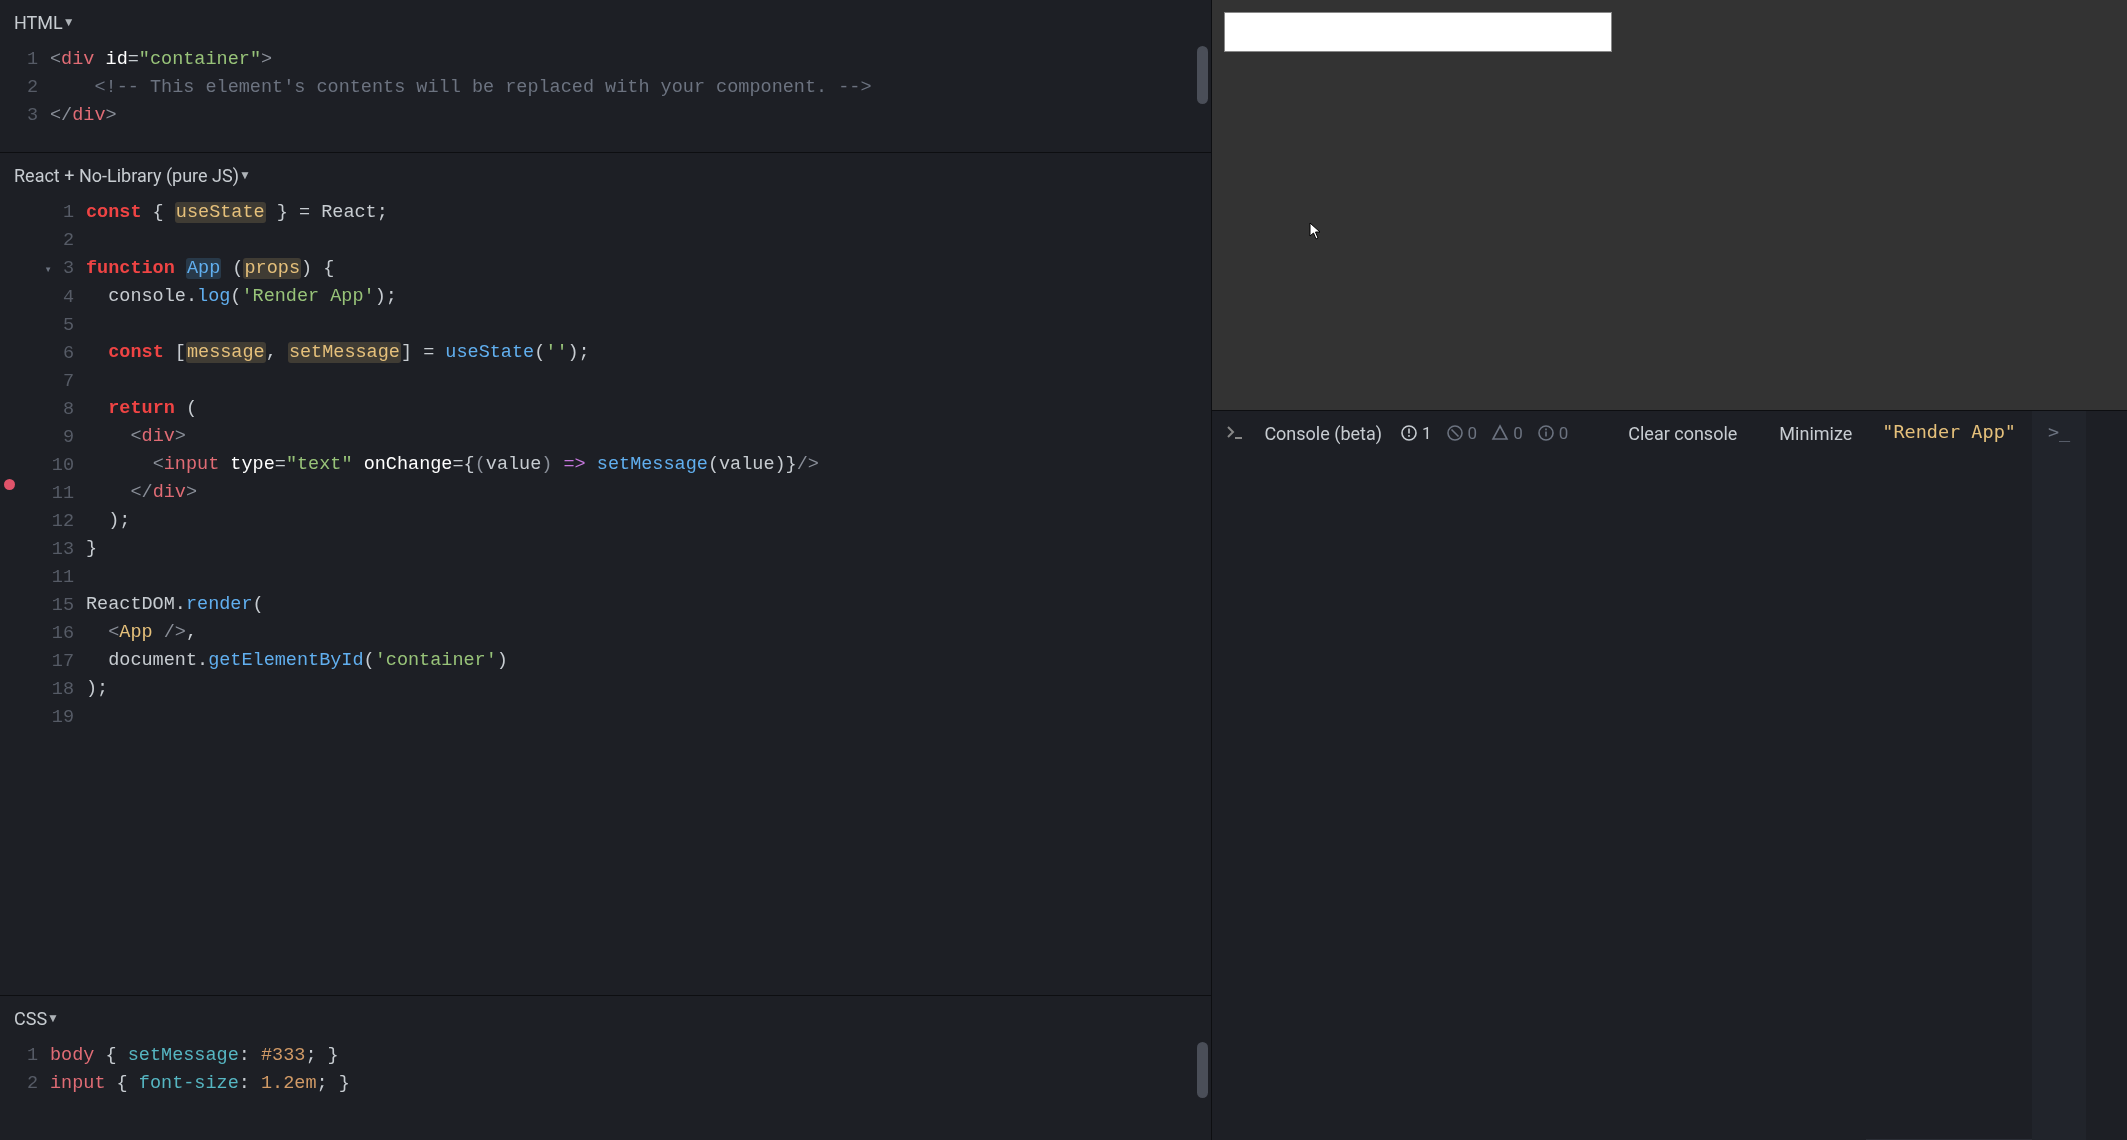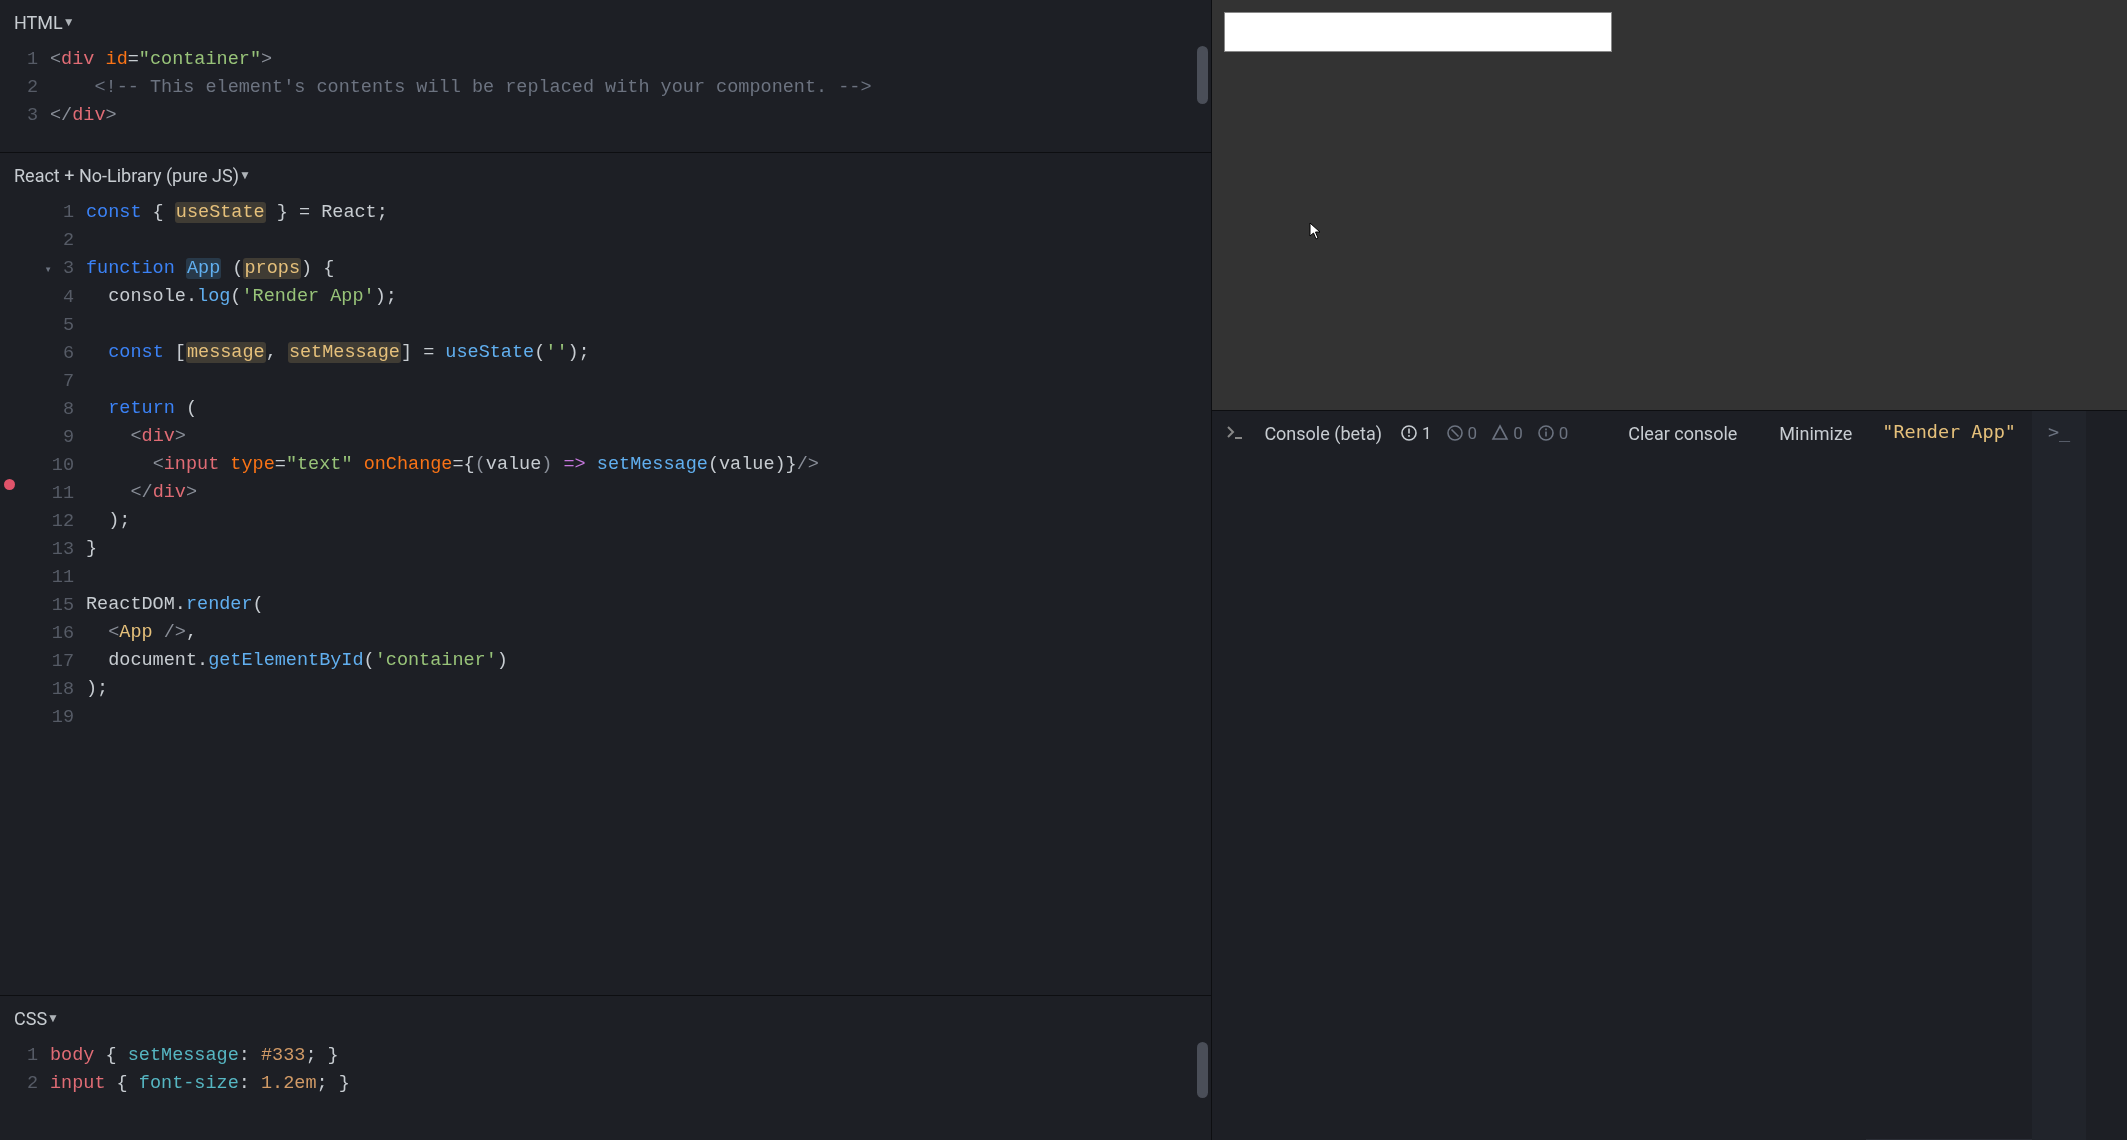--- a/index.html
+++ b/index.html
@@ -84,26 +84,26 @@
     position: absolute;
     right: 3px; top: 2px;
     width: 11px; height: 58px;
     background: #4a4e58;
     border-radius: 6px;
   }
   .scrollbar.css-sb { height: 56px; }
 
   
   .c-tag   { color: #e06c75; }
-  .c-attr  { color: #f97316; }
+  .c-attr  { color: #ffffff; }
   .c-op    { color: #c7ccd1; }
   .c-str   { color: #98c379; }
   .c-punc  { color: #8a8f99; }
   .c-cmt   { color: #6c7380; }
-  .c-kw    { color: #3b82f6; }
+  .c-kw    { color: #ef4444; font-weight: bold; }
   .c-fn    { color: #61afef; }
   .c-type  { color: #e5c07b; }
   .c-num   { color: #d19a66; }
   .c-hl    { background: rgba(229,192,123,.18); border-radius:3px; color:#e5c07b; padding:0 1px;}
   .c-hl-bl { background: rgba(97,175,239,.18); border-radius:3px; color:#61afef; padding:0 1px;}
   .c-arrow { color: #c678dd; }
   .c-glow  { color: #56b6c2; }
 
   .pane-sep {
     height: 1px;

